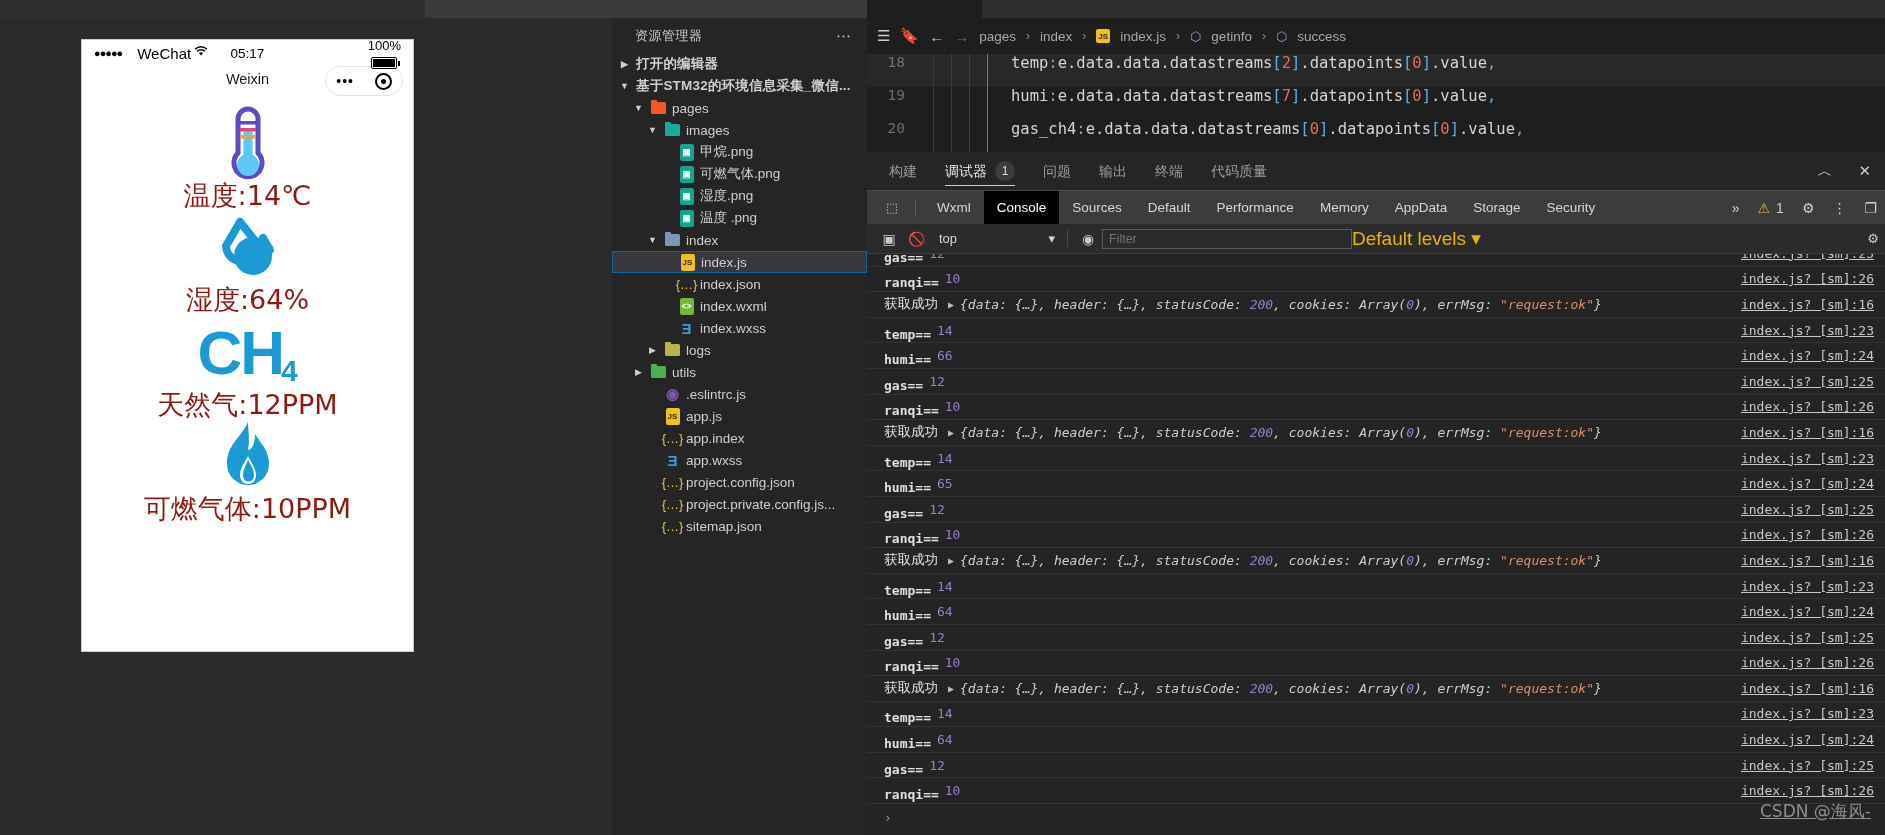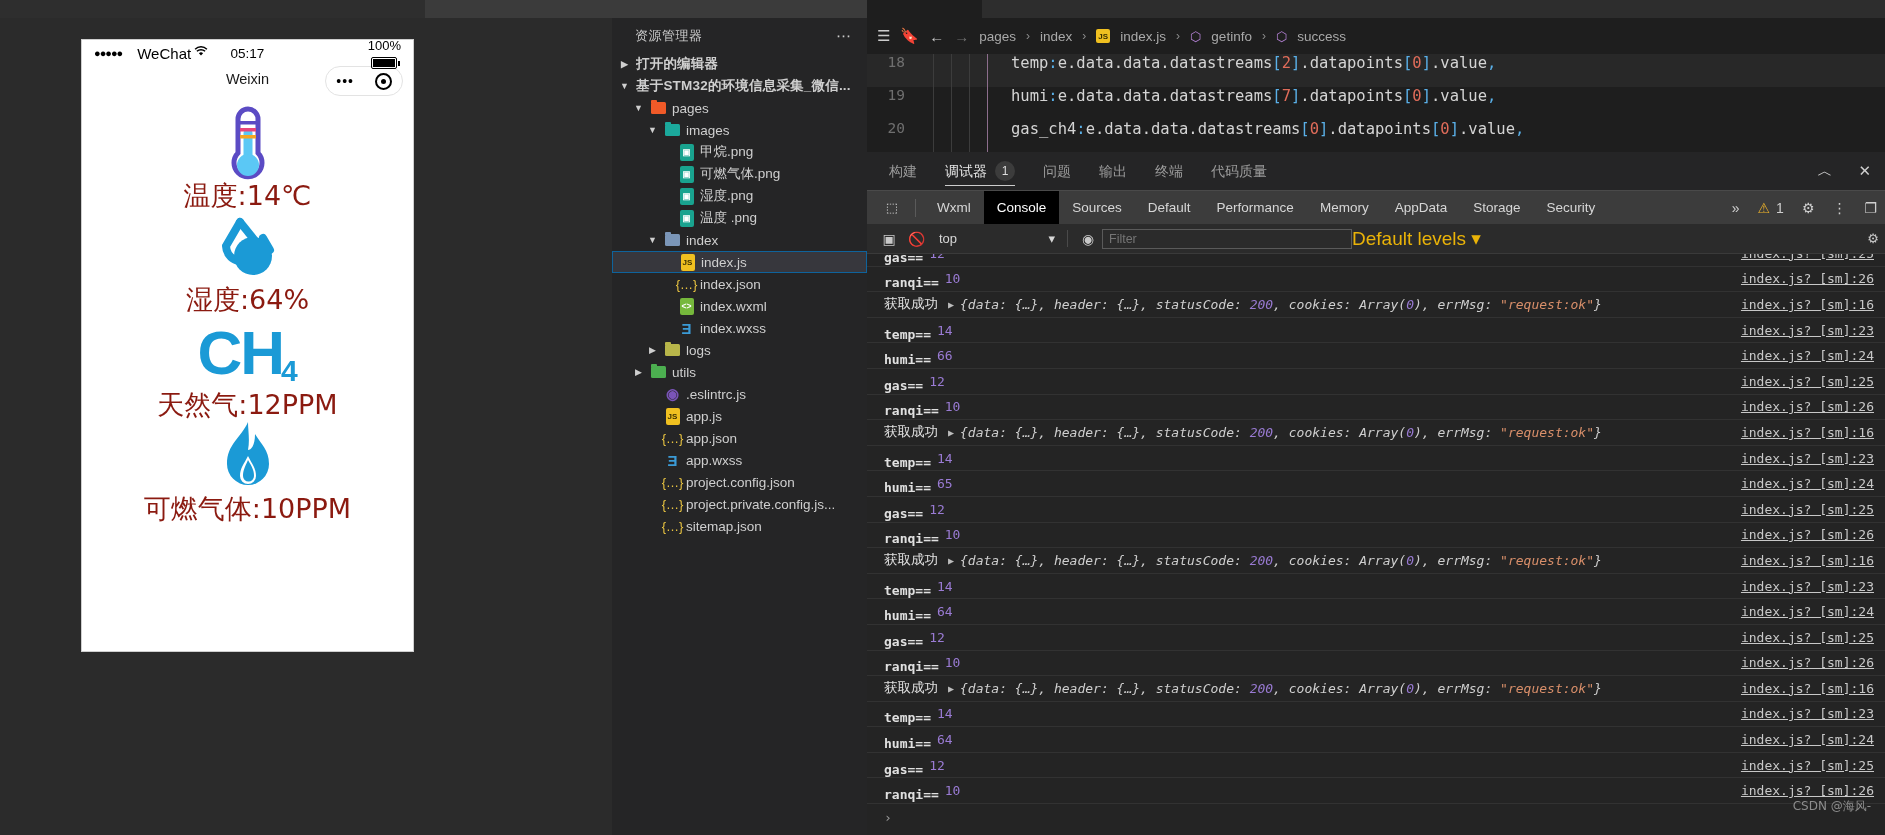--- a/index.html
+++ b/index.html
@@ -152,22 +152,22 @@
   .lg-num { color:#9a7bd4; padding-left:6px; }
   .lg-zh { color:#e0e0e0; font-family:"DejaVu Sans","Liberation Sans",sans-serif; font-size:13.5px; font-weight:400;}
   .lg-tri { color:#bdbdbd; padding:0 6px 0 10px; font-size:10px; }
   .lg-obj { color:#cfcfcf; font-style:italic; font-size:13px; }
   .lg-obj .n { color:#9a7bd4; font-style:italic; }
   .lg-obj .s { color:#d98f6a; font-style:italic; }
   .src { position:absolute; right:11px; color:#c8c8c8; text-decoration:underline; font-size:13px;
      font-family:"DejaVu Sans Mono","Liberation Mono",monospace; }
   .prompt { height:26px; display:flex; align-items:center; padding-left:17px; color:#9b9b9b; font-size:13px;
      font-family:"DejaVu Sans Mono",monospace; }
-  .watermark { position:absolute; right:14px; bottom:20px; color:#8d8d8d; font-size:12px;
-     font-family:"DejaVu Sans","Liberation Sans",sans-serif; }
+  .watermark { position:absolute; right:14px; bottom:12px; color:#8d8d8d; font-size:17px;
+     font-family:"DejaVu Sans","Liberation Sans",sans-serif;text-decoration:underline; }
 </style>
 </head>
 <body>
 
 <div class="root">
 
   <div class="topstrip">
     <div class="seg1"></div>
     <div class="seg2"></div>
     <div class="topstrip-icons">
@@ -377,21 +377,21 @@
           <span class="ico">
             <span class="filico js-f">JS</span>
           </span>
           <span class="lbl">app.js</span>
         </div>
         <div class="trow" style="padding-left: 34px;">
           <span class="tw"></span>
           <span class="ico">
             <span class="filico json-f">{…}</span>
           </span>
-          <span class="lbl">app.json</span>
+          <span class="lbl">app.index</span>
         </div>
         <div class="trow" style="padding-left: 34px;">
           <span class="tw"></span>
           <span class="ico">
             <span class="filico wxss-f">Ǝ</span>
           </span>
           <span class="lbl">app.wxss</span>
         </div>
         <div class="trow" style="padding-left: 34px;">
           <span class="tw"></span>

